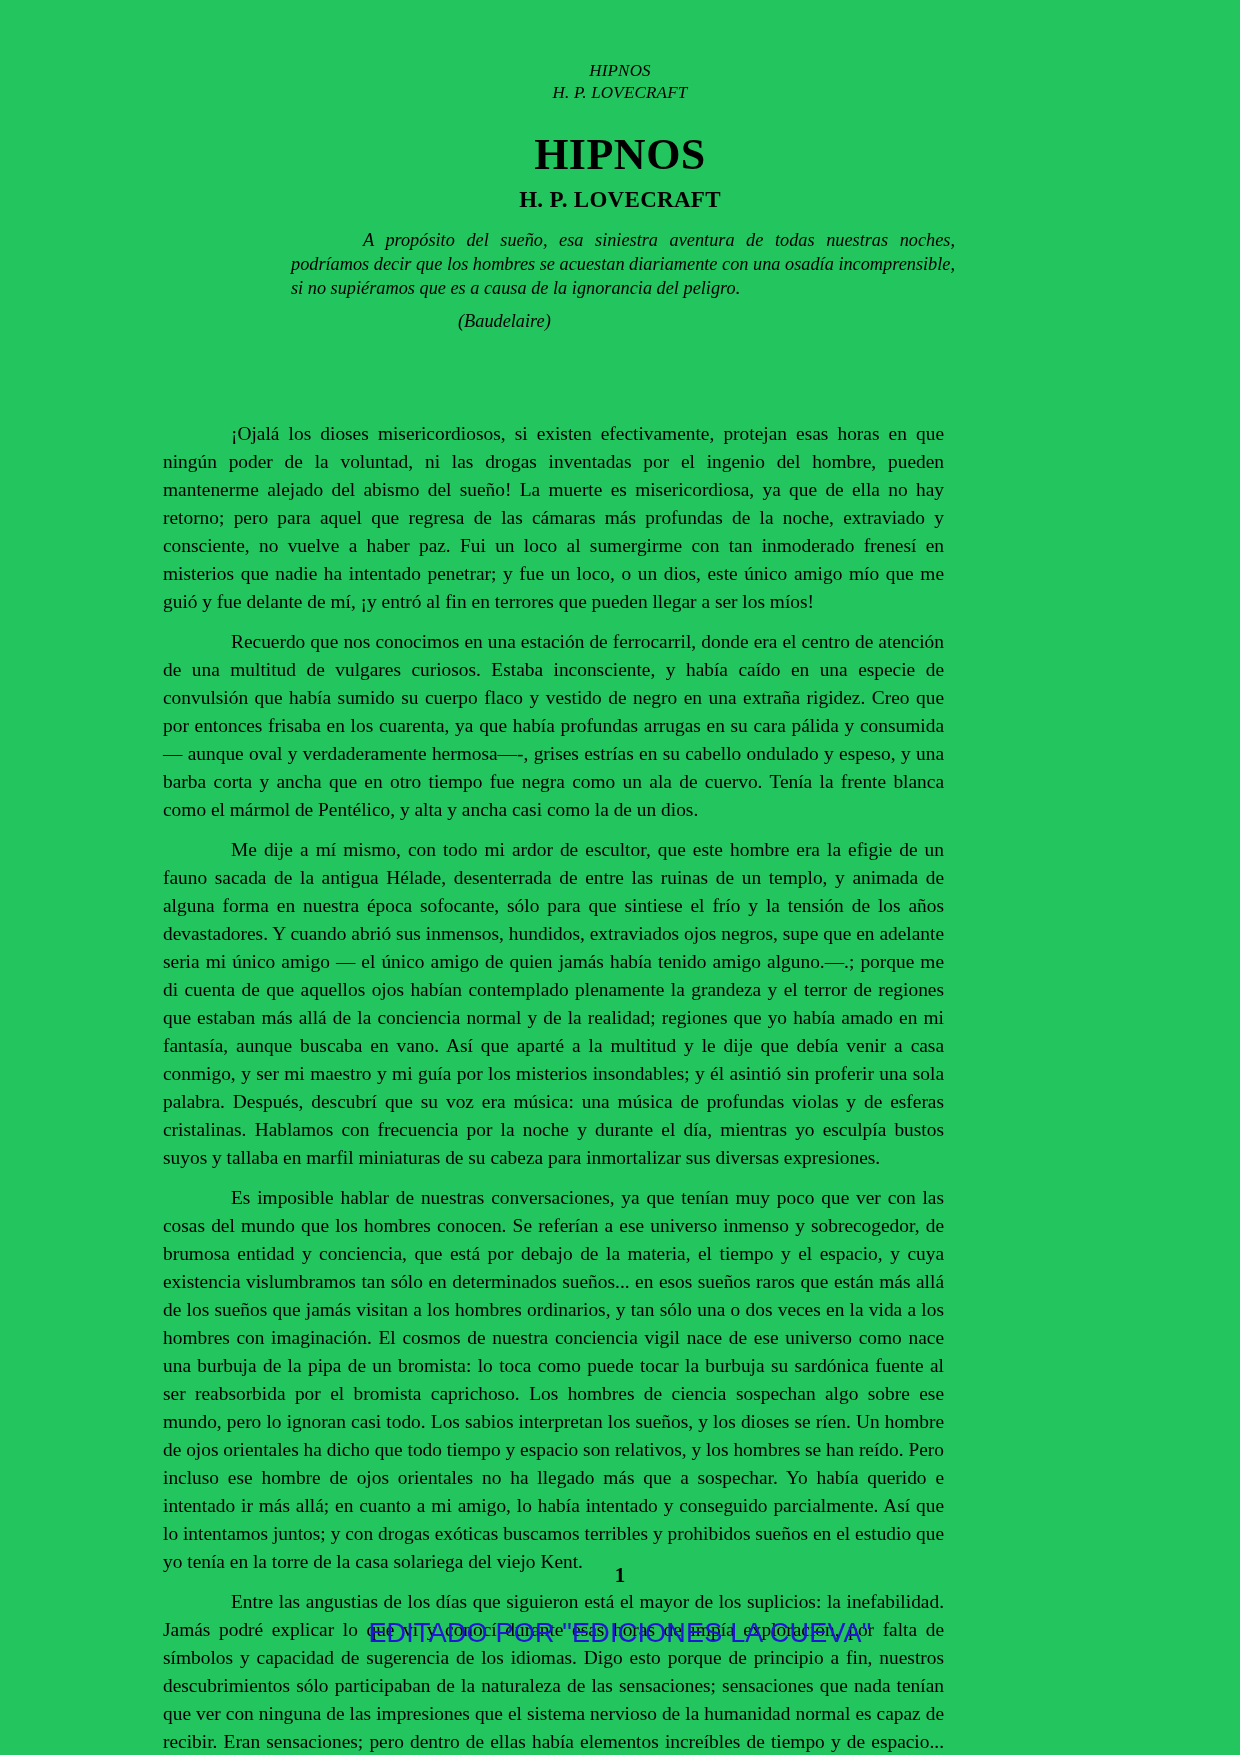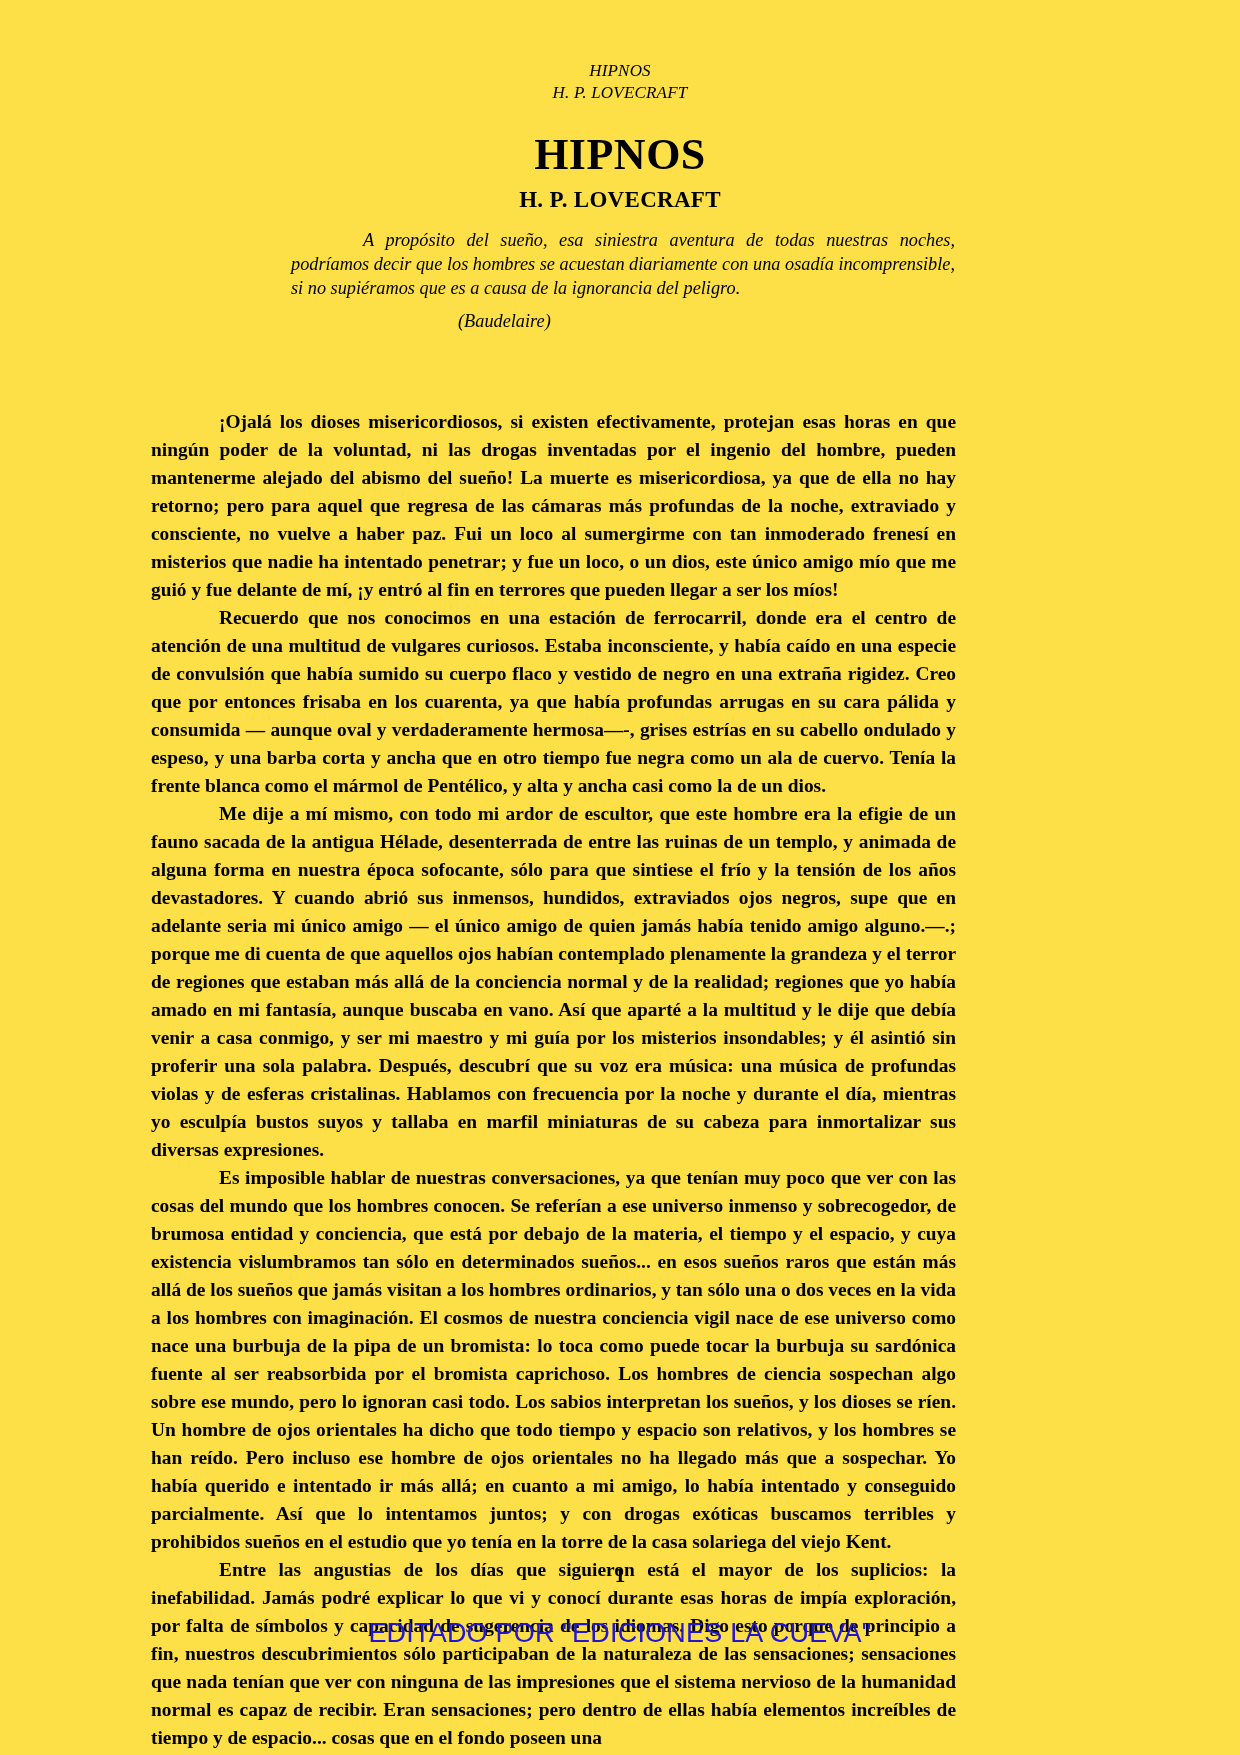--- a/index.html
+++ b/index.html
@@ -9,21 +9,21 @@
   }
   body {
     font-family: "Liberation Serif", "DejaVu Serif", serif;
     color: #000000;
   }
   .page {
     position: relative;
     width: 1240px;
     height: 1755px;
     margin: 0 auto;
-    background: #fde047;
+    background: #22c55e;
     overflow: hidden;
     box-sizing: border-box;
   }
 
   
   .running-head {
     position: absolute;
     top: 60px;
     left: 0;
     width: 1240px;
@@ -87,23 +87,22 @@
     top: 408px;
     left: 151px;
     width: 805px;
     font-size: 19.4px;
     line-height: 28.0px;
     text-align: justify;
     text-justify: inter-word;
     hyphens: none;
   }
   .body-text p {
-    margin: 0;
+    margin: 12px;
     text-indent: 68px;
-    font-weight: bold;
   }
 
   
   .page-number {
     position: absolute;
     top: 1562px;
     left: 0;
     width: 1240px;
     text-align: center;
     font-size: 21px;

